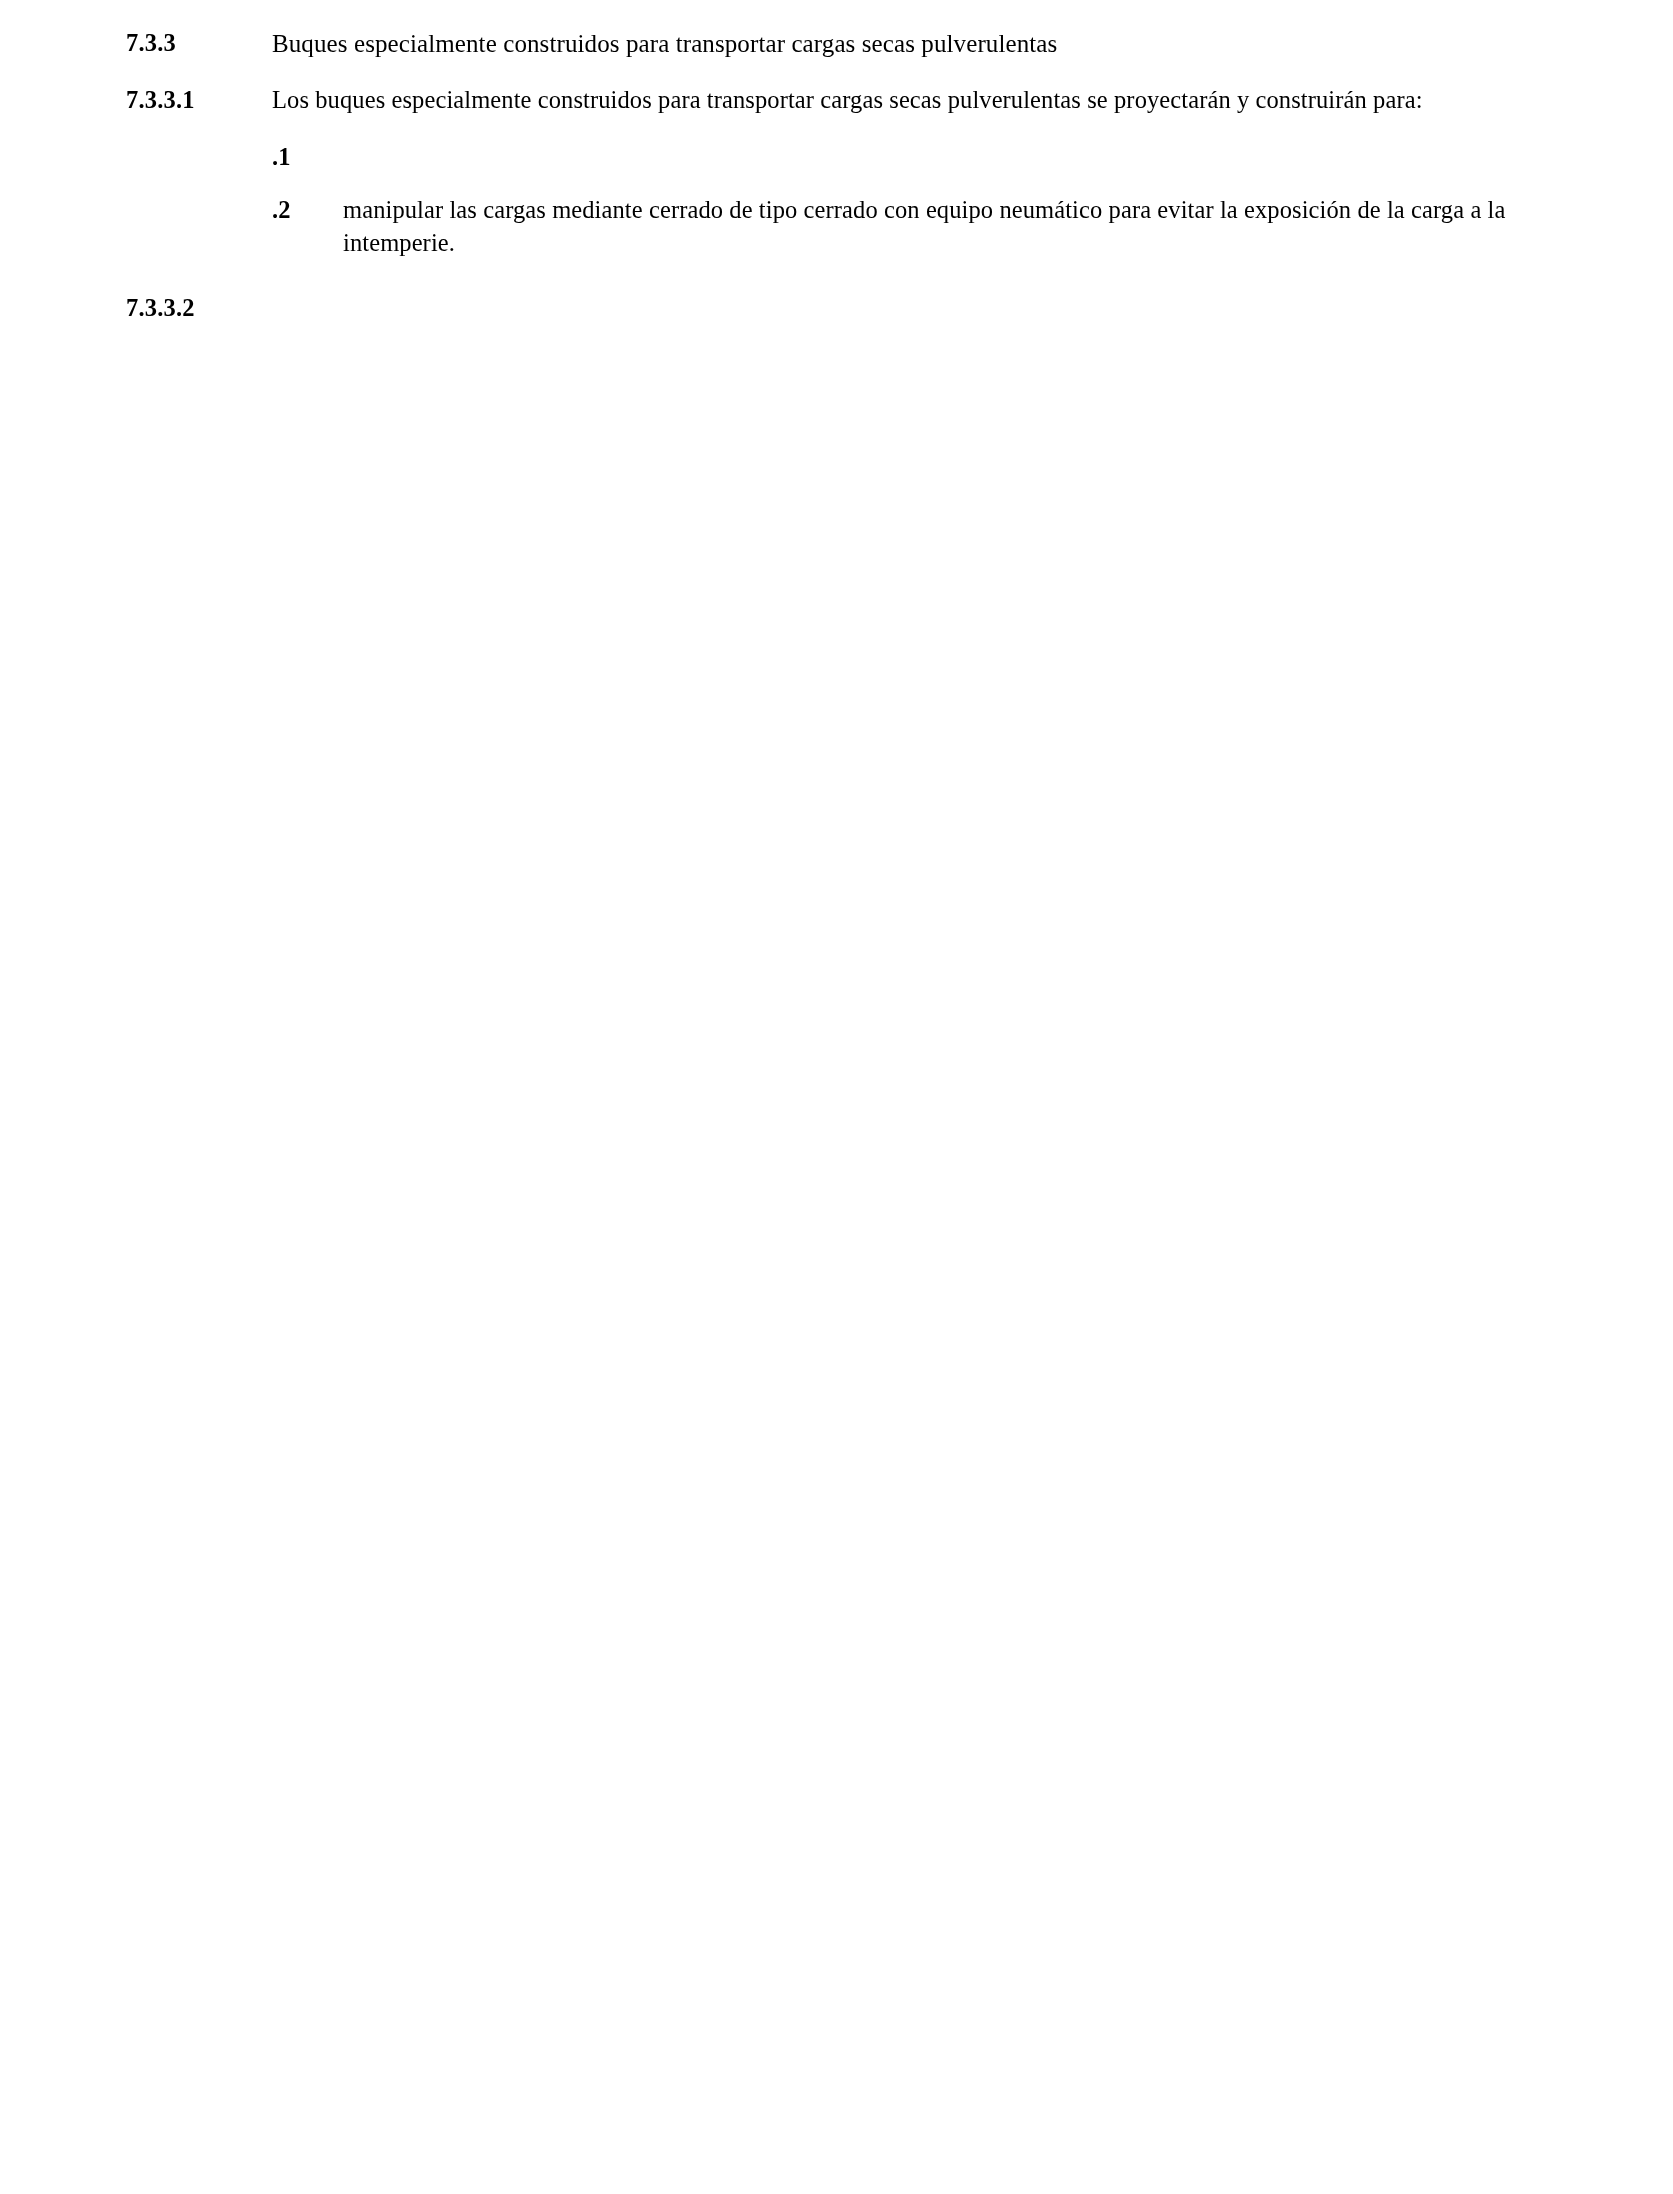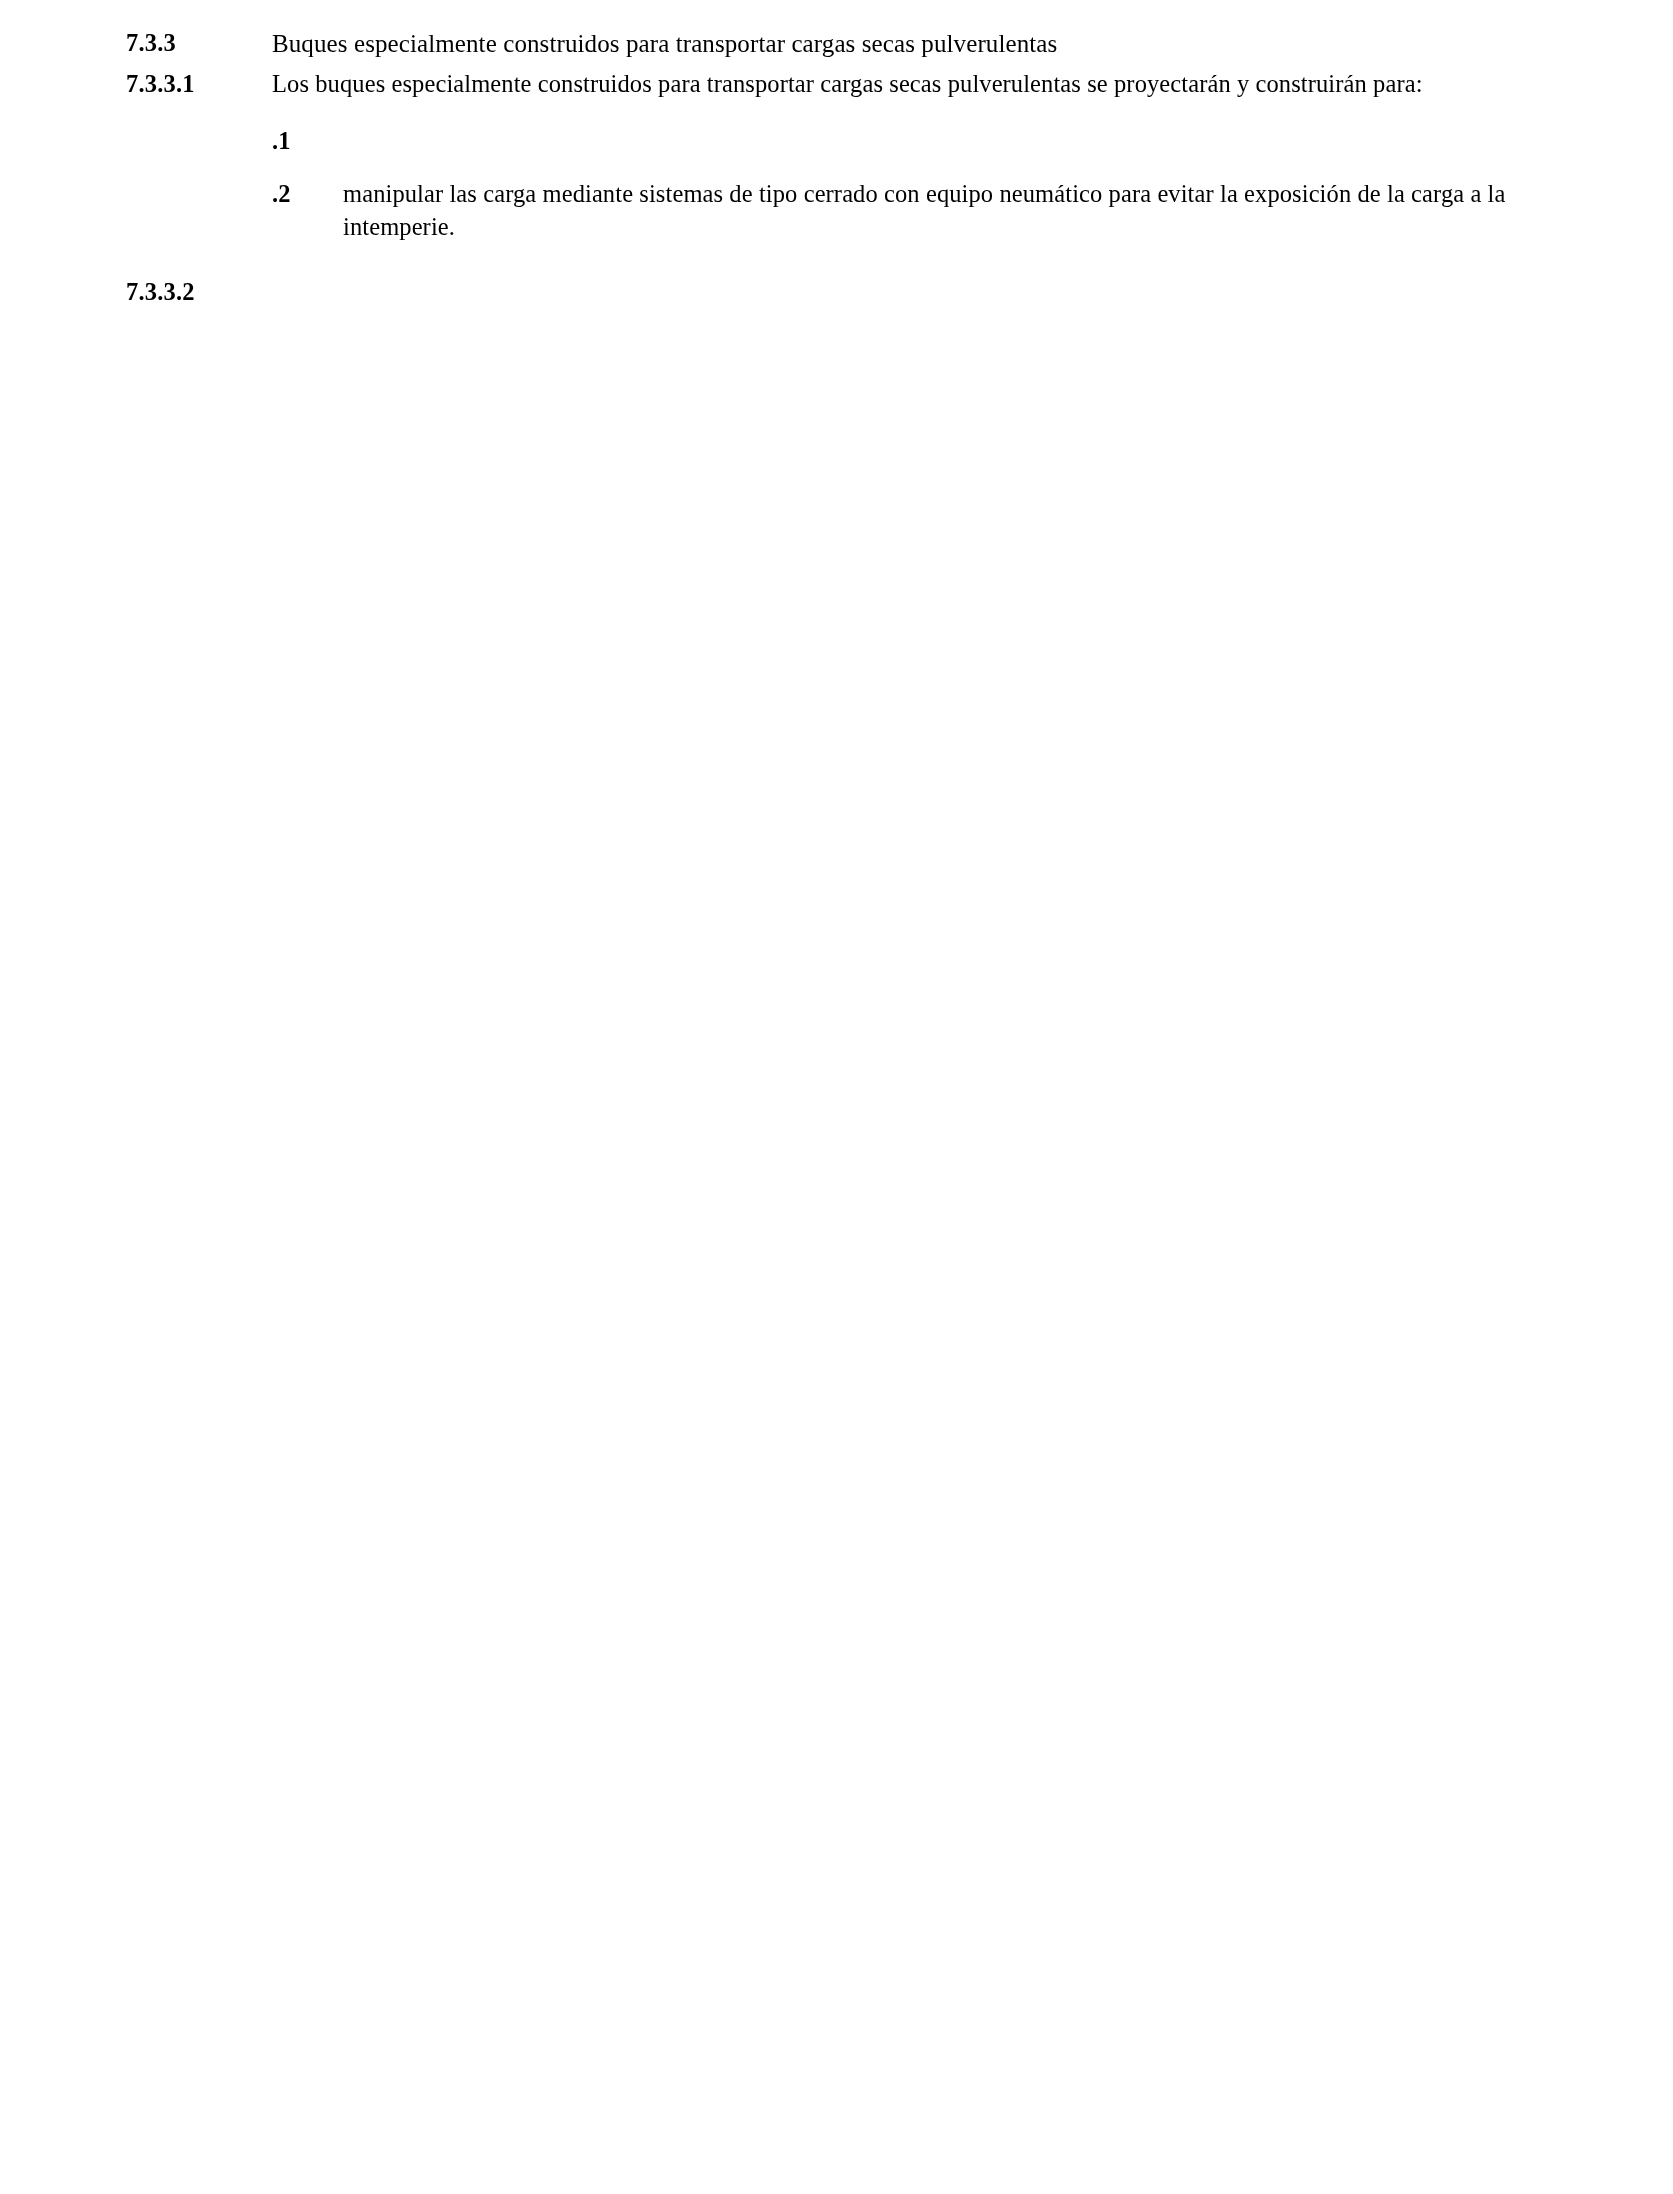--- a/index.html
+++ b/index.html
@@ -36,21 +36,21 @@
     letter-spacing: 0.2px;
   }
   .clause .body {
     font-size: 24.5px;
     line-height: 1.33;
     letter-spacing: 0.1px;
   }
 
   
   .heading-row {
-    margin-bottom: 8px;
+    margin-bottom: 24px;
   }
   .heading-row .num {
     width: 146px;
   }
   .heading-row .body {
     font-weight: normal;
     font-size: 25px;
   }
 
   
@@ -95,21 +95,21 @@
     <div class="num">7.3.3.1</div>
     <div class="body">Los buques especialmente construidos para transportar cargas secas pulverulentas se proyectarán y construirán para:</div>
   </div>
 
   <div class="clause sub-row">
     <div class="num">.1</div>
   </div>
 
   <div class="clause sub-row last">
     <div class="num">.2</div>
-    <div class="body">manipular las carga mediante sistemas de tipo cerrado con equipo neumático para evitar la exposición de la carga a la intemperie.</div>
+    <div class="body">manipular las cargas mediante cerrado de tipo cerrado con equipo neumático para evitar la exposición de la carga a la intemperie.</div>
   </div>
 
   <div class="clause para-row">
     <div class="num">7.3.3.2</div>
   </div>
 
 </div>
 
 
 </body></html>

